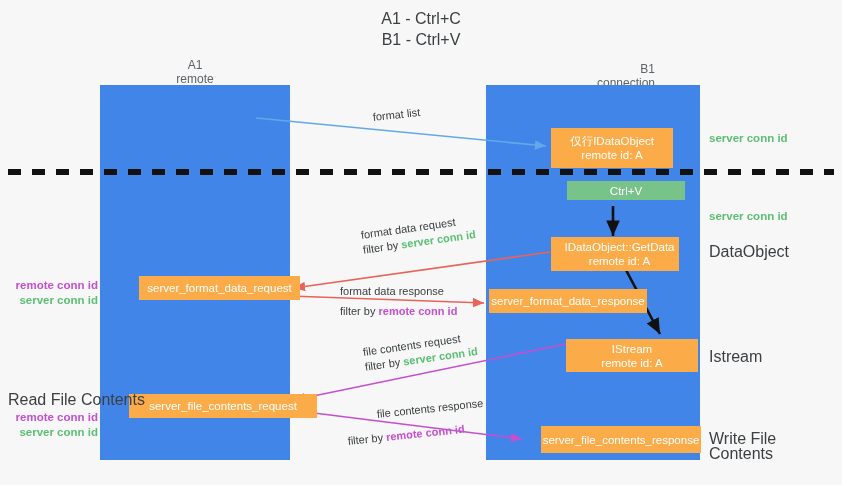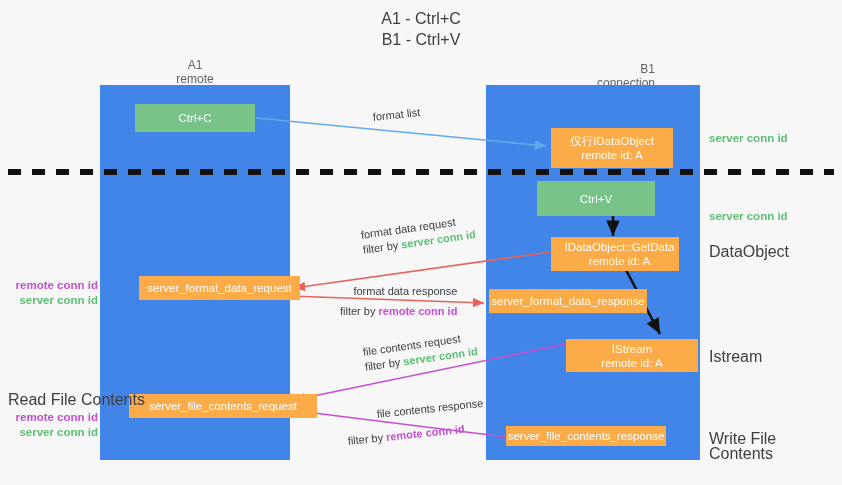--- a/index.html
+++ b/index.html
@@ -103,30 +103,27 @@
 
     <line x1="550" y1="252" x2="294" y2="288" stroke="#e8635a" stroke-width="1.6" marker-end="url(#ar-red)"></line>
 
     <line x1="290" y1="296" x2="484" y2="303" stroke="#e8635a" stroke-width="1.6" marker-end="url(#ar-red)"></line>
 
     <line x1="566" y1="344" x2="294" y2="400" stroke="#c44fd0" stroke-width="1.6" marker-end="url(#ar-mag)"></line>
 
     <line x1="290" y1="410" x2="522" y2="439" stroke="#c44fd0" stroke-width="1.6" marker-end="url(#ar-mag)"></line>
   </svg>
 
-  <div class="abs box green" style="left:135px;top:104px;width:120px;height:28px;">
-    <div>Ctrl+C</div>
-  </div>
 
   <div class="abs box orange" style="left:551px;top:128px;width:122px;height:40px;">
     <div>仅行IDataObject</div>
     <div>remote id: A</div>
   </div>
 
-  <div class="abs box green" style="left:537px;top:181px;width:118px;height:35px;">
+  <div class="abs box green" style="left:567px;top:181px;width:118px;height:19px;">
     <div>Ctrl+V</div>
   </div>
 
   <div class="abs box orange" style="left:551px;top:237px;width:128px;height:34px;padding-left:15px;">
     <div>IDataObject::GetData</div>
     <div>remote id: A</div>
   </div>
 
   <div class="abs box orange" style="left:566px;top:339px;width:132px;height:33px;">
     <div>IStream</div>
@@ -138,37 +135,37 @@
   </div>
 
   <div class="abs box orange" style="left:489px;top:289px;width:158px;height:24px;">
     <div>server_format_data_response</div>
   </div>
 
   <div class="abs box orange" style="left:129px;top:394px;width:188px;height:24px;">
     <div>server_file_contents_request</div>
   </div>
 
-  <div class="abs box orange" style="left:506px;top:426px;width:160px;height:20px;">
+  <div class="abs box orange" style="left:541px;top:426px;width:160px;height:27px;">
     <div>server_file_contents_response</div>
   </div>
 
   <div class="abs edgelabel" style="left:372px;top:110px;transform:rotate(-6deg);transform-origin:0 0;">
     <span>format list</span>
   </div>
 
   <div class="abs edgelabel" style="left:360px;top:228px;transform:rotate(-8deg);transform-origin:0 0;">
     <div>format data request</div>
     <div>
       <span class="plain-t">filter by </span><span class="green-t">server conn id</span>
     </div>
   </div>
 
   <div class="abs edgelabel" style="left:340px;top:284px;">
-    <div style="text-align:right;">format data response</div>
+    <div style="text-align:left;">format data response</div>
     <div style="text-align:center;margin-top:5px;">
       <span class="plain-t">filter by </span><span class="purple-t">remote conn id</span>
     </div>
   </div>
 
   <div class="abs edgelabel" style="left:362px;top:345px;transform:rotate(-8deg);transform-origin:0 0;">
     <div>file contents request</div>
     <div>
       <span class="plain-t">filter by </span><span class="green-t">server conn id</span>
     </div>

